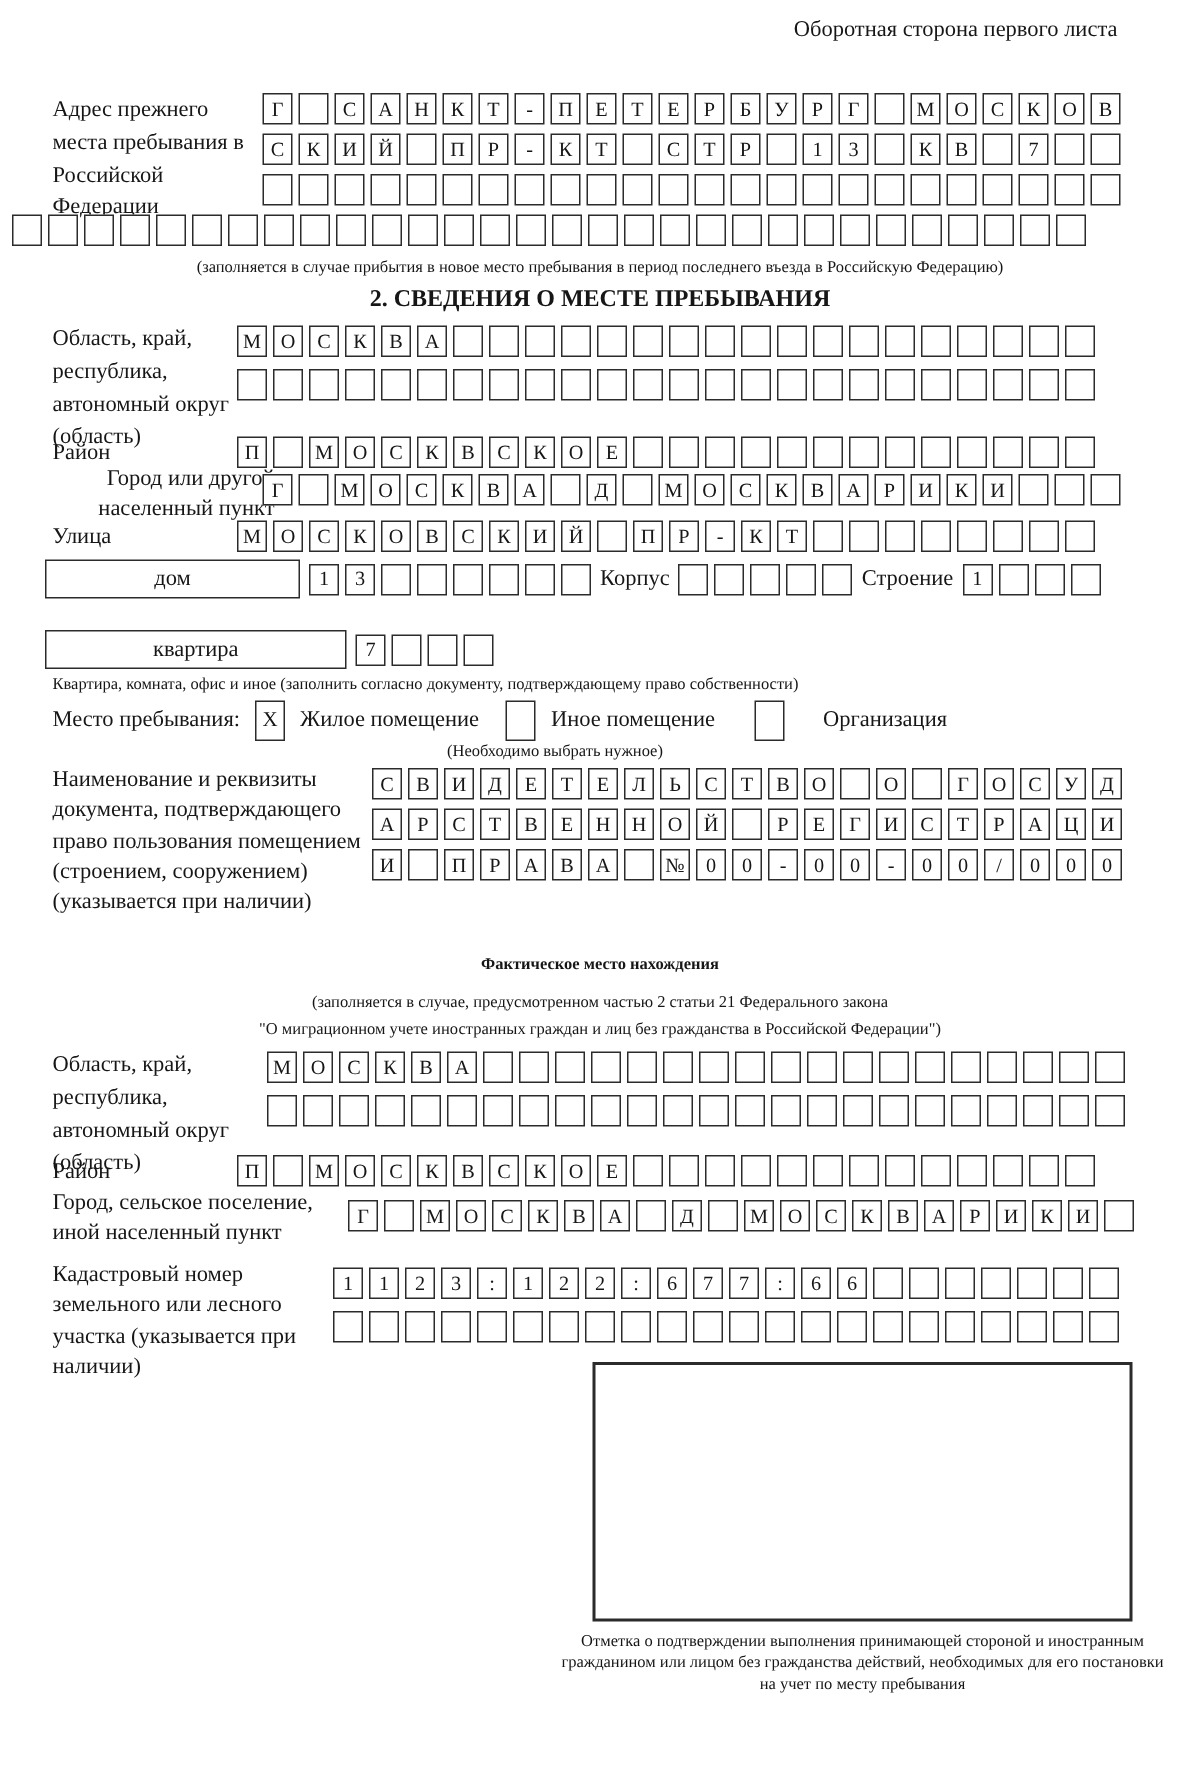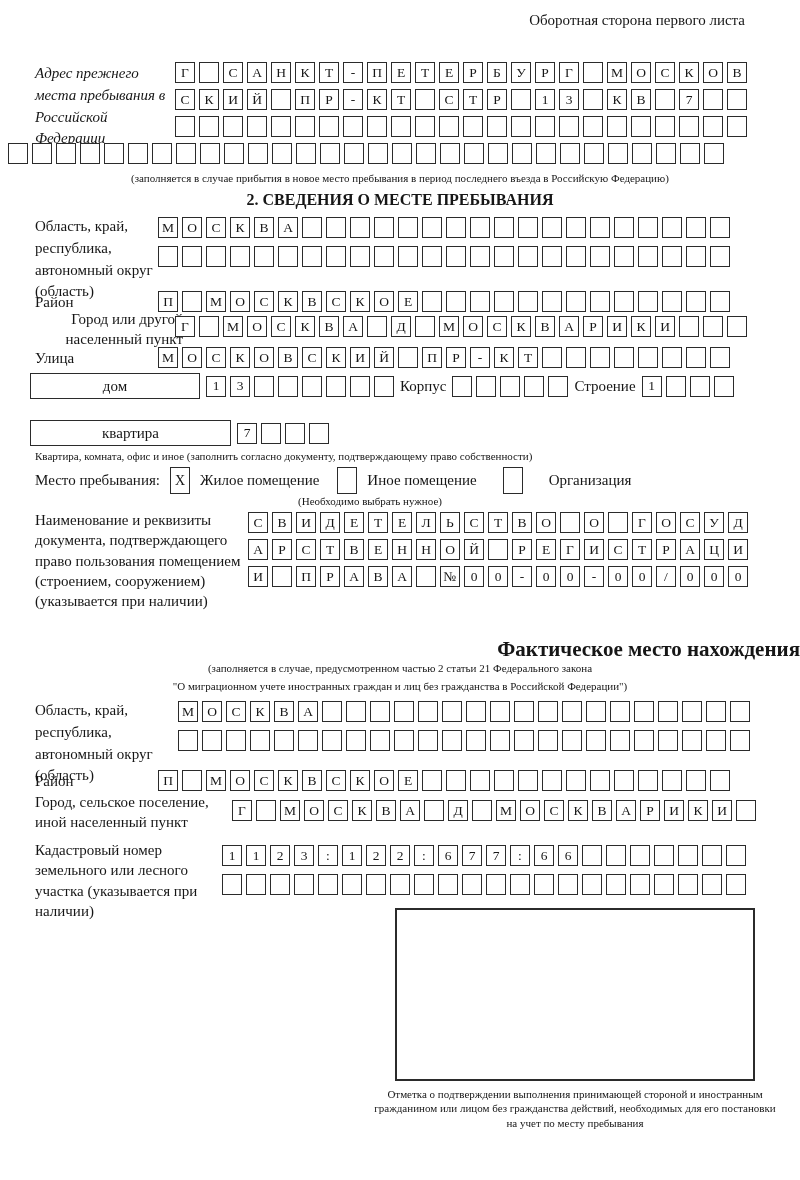--- a/index.html
+++ b/index.html
@@ -28,21 +28,21 @@
   }
   .checkbox {
     width:20px; height:27px; border:1.6px solid #2b2b2b; background:#fff;
     display:flex; align-items:center; justify-content:center; font-size:14px;
   }
   .inline-lbl { font-size:15px; white-space:nowrap; }
   .hrow { display:flex; align-items:center; gap:6px; }
 
   
   .hdr        { top:12px; right:55px; font-size:15px; }
-  .b1-label   { top:63px; left:35px; width:140px;font-style:italic; }
+  .b1-label   { top:63px; left:35px; width:140px; }
   .b1-rows    { top:62px; left:175px; }
   .b1-full    { top:143px; left:8px; }
   .cap1       { top:171px; left:0; width:800px; }
   .s2-title   { top:191px; left:0; width:800px; font-size:16px; }
   .rg1-label  { top:216px; left:35px; width:118px; }
   .rg1-rows   { top:217px; left:158px; }
   .ds1-label  { top:292px; left:35px; }
   .ds1-cells  { top:291px; left:158px; }
   .ct1-label  { top:310px; left:35px; width:148px; line-height:1.3;text-align:right; }
   .ct1-cells  { top:316px; left:175px; }
@@ -51,21 +51,21 @@
   .house-row  { top:373px; left:30px; }
   .house-box  { width:170px; }
   .house-cap  { top:402px; left:35px; text-align:left; }
   .apt-row    { top:420px; left:30px; }
   .apt-box    { width:201px; }
   .apt-cap    { top:449px; left:35px; text-align:left; }
   .stay-row   { top:467px; left:35px; display:flex; align-items:center; gap:10px; }
   .stay-note  { top:494px; left:160px; width:420px; }
   .doc-label  { top:510px; left:35px; width:214px; }
   .doc-rows   { top:512px; left:248px; }
-  .act-title  { top:637px; left:0; width:800px; font-size:21px;text-align:right; }
+  .act-title  { top:637px; left:0; width:800px; font-size:11px; }
   .act-cap1   { top:661px; left:0; width:800px; }
   .act-cap2   { top:679px; left:0; width:800px; }
   .rg2-label  { top:700px; left:35px; width:142px; }
   .rg2-rows   { top:701px; left:178px; }
   .ds2-label  { top:771px; left:35px; }
   .ds2-cells  { top:770px; left:158px; }
   .ct2-label  { top:793px; left:35px; width:198px; line-height:1.3; }
   .ct2-cells  { top:800px; left:232px; }
   .cad-label  { top:840px; left:35px; width:192px; line-height:1.35; }
   .cad-rows   { top:845px; left:222px; }

